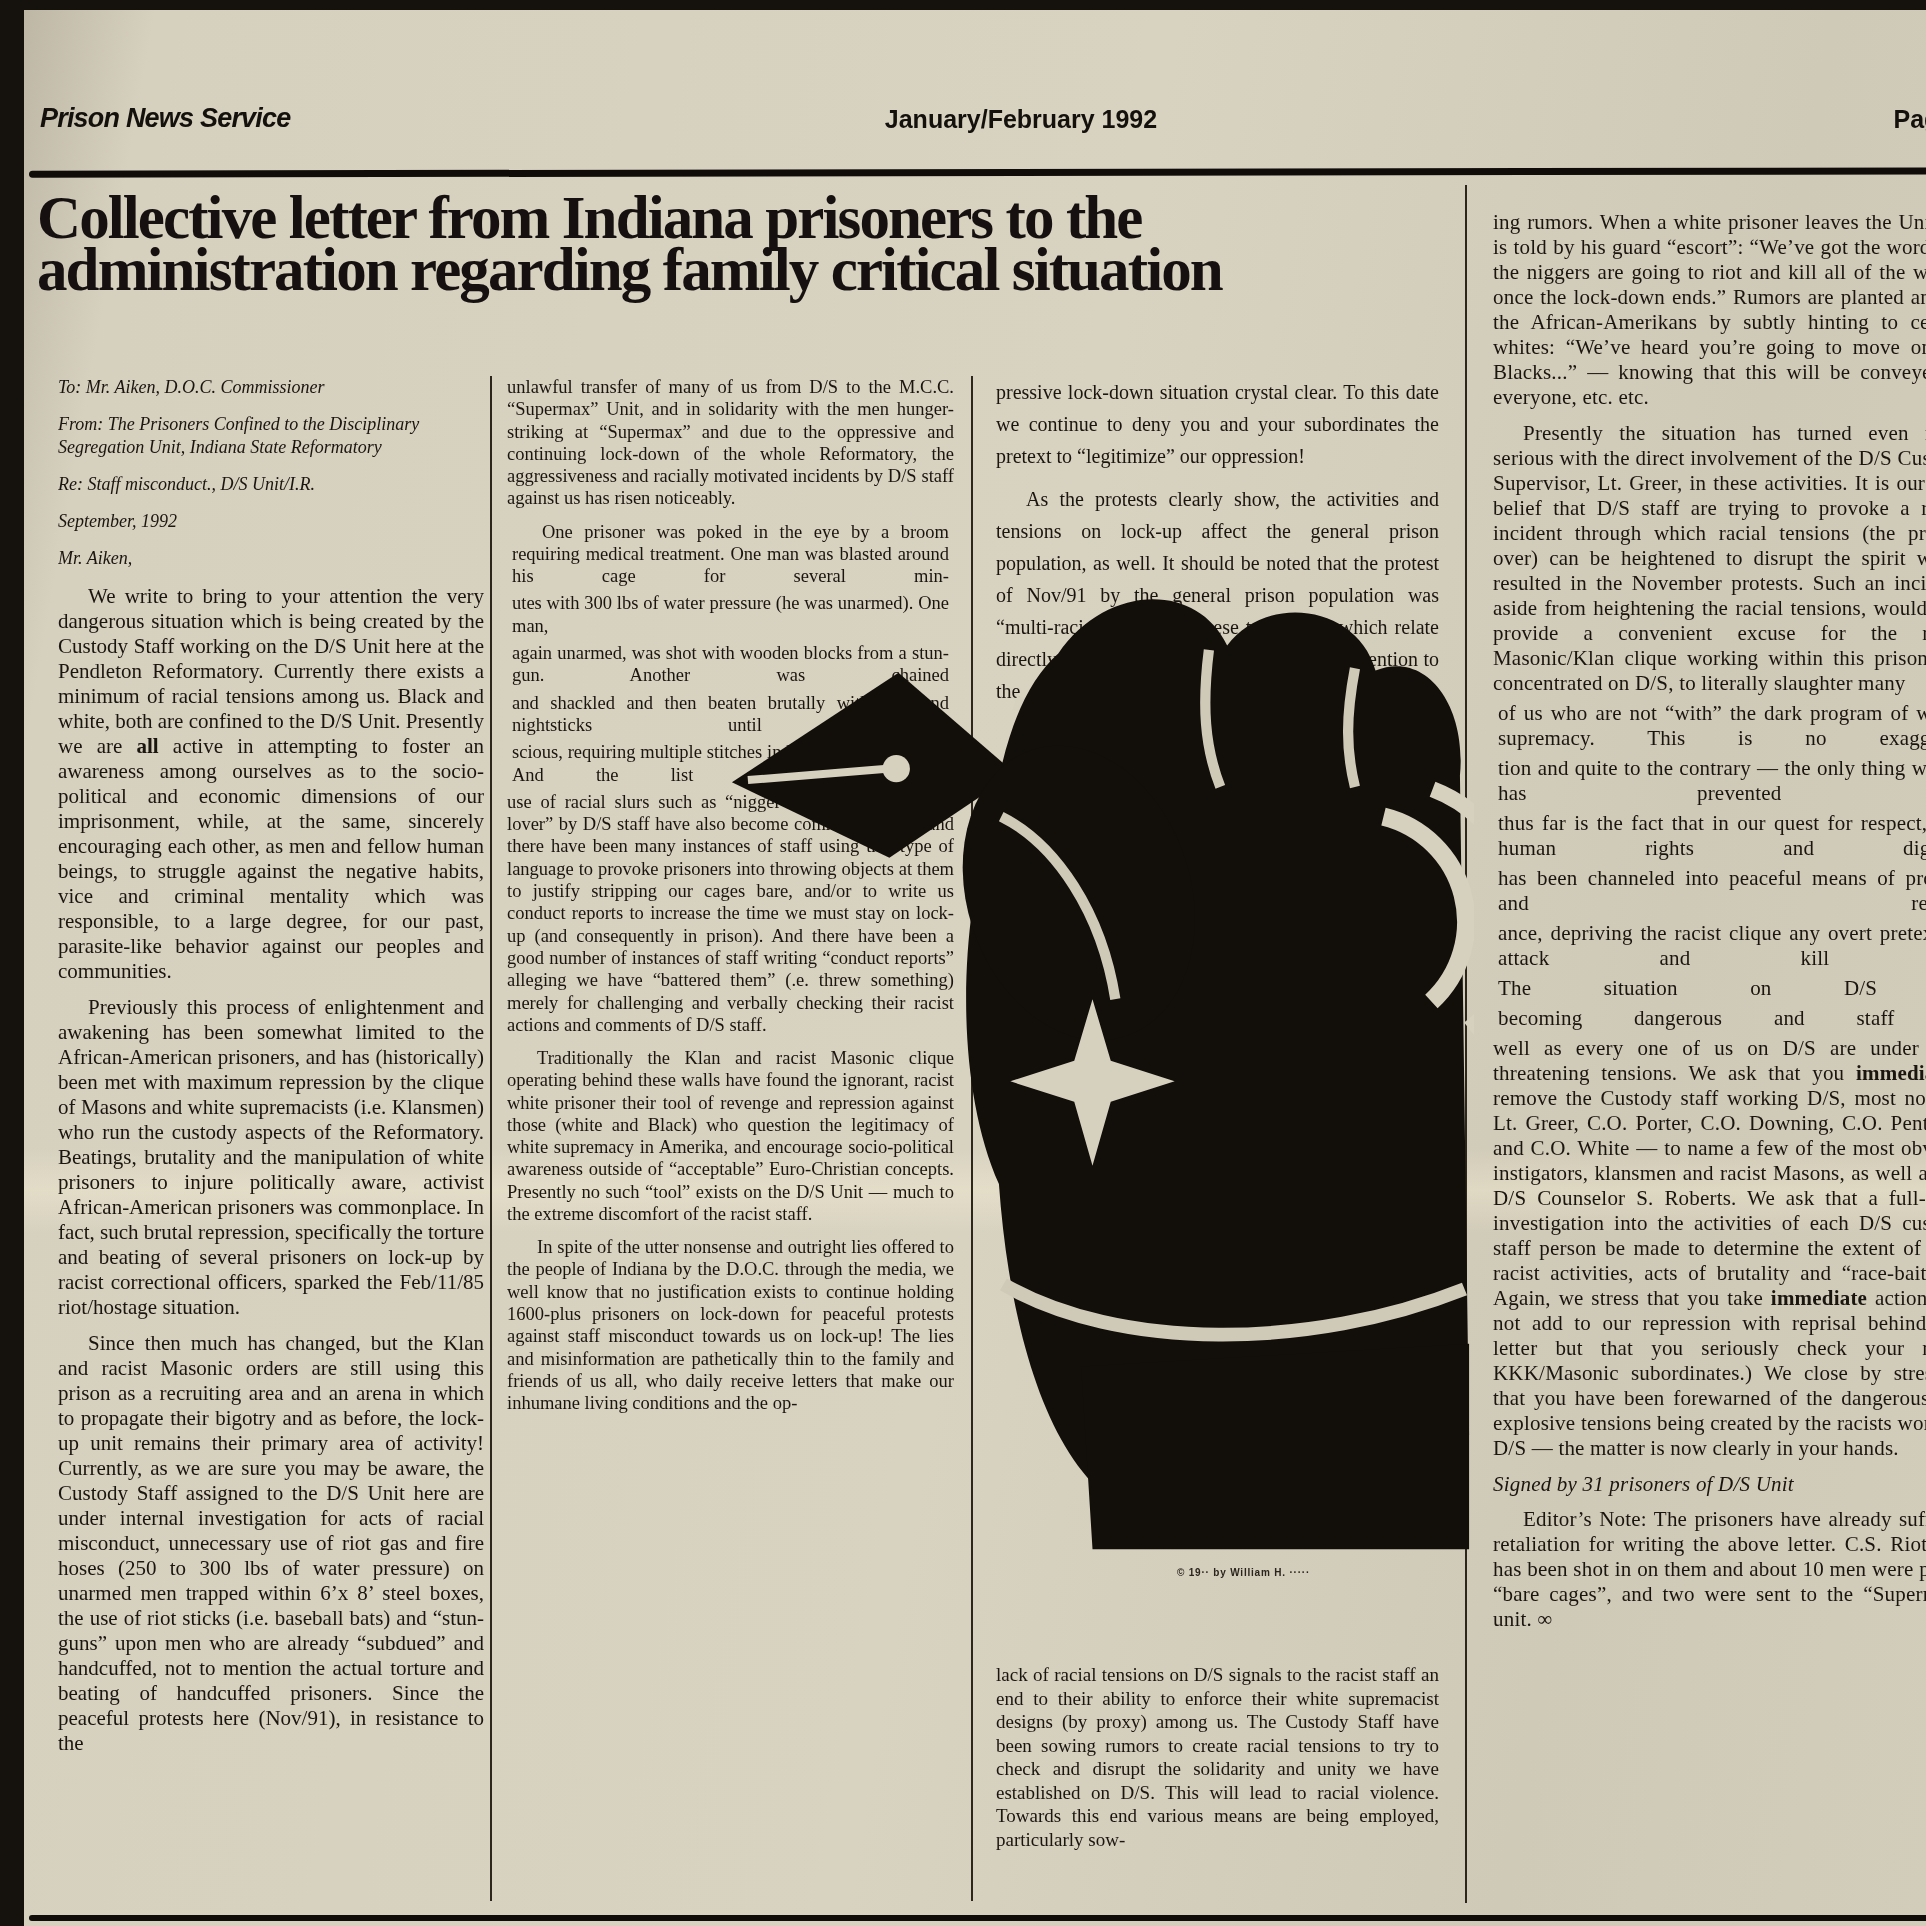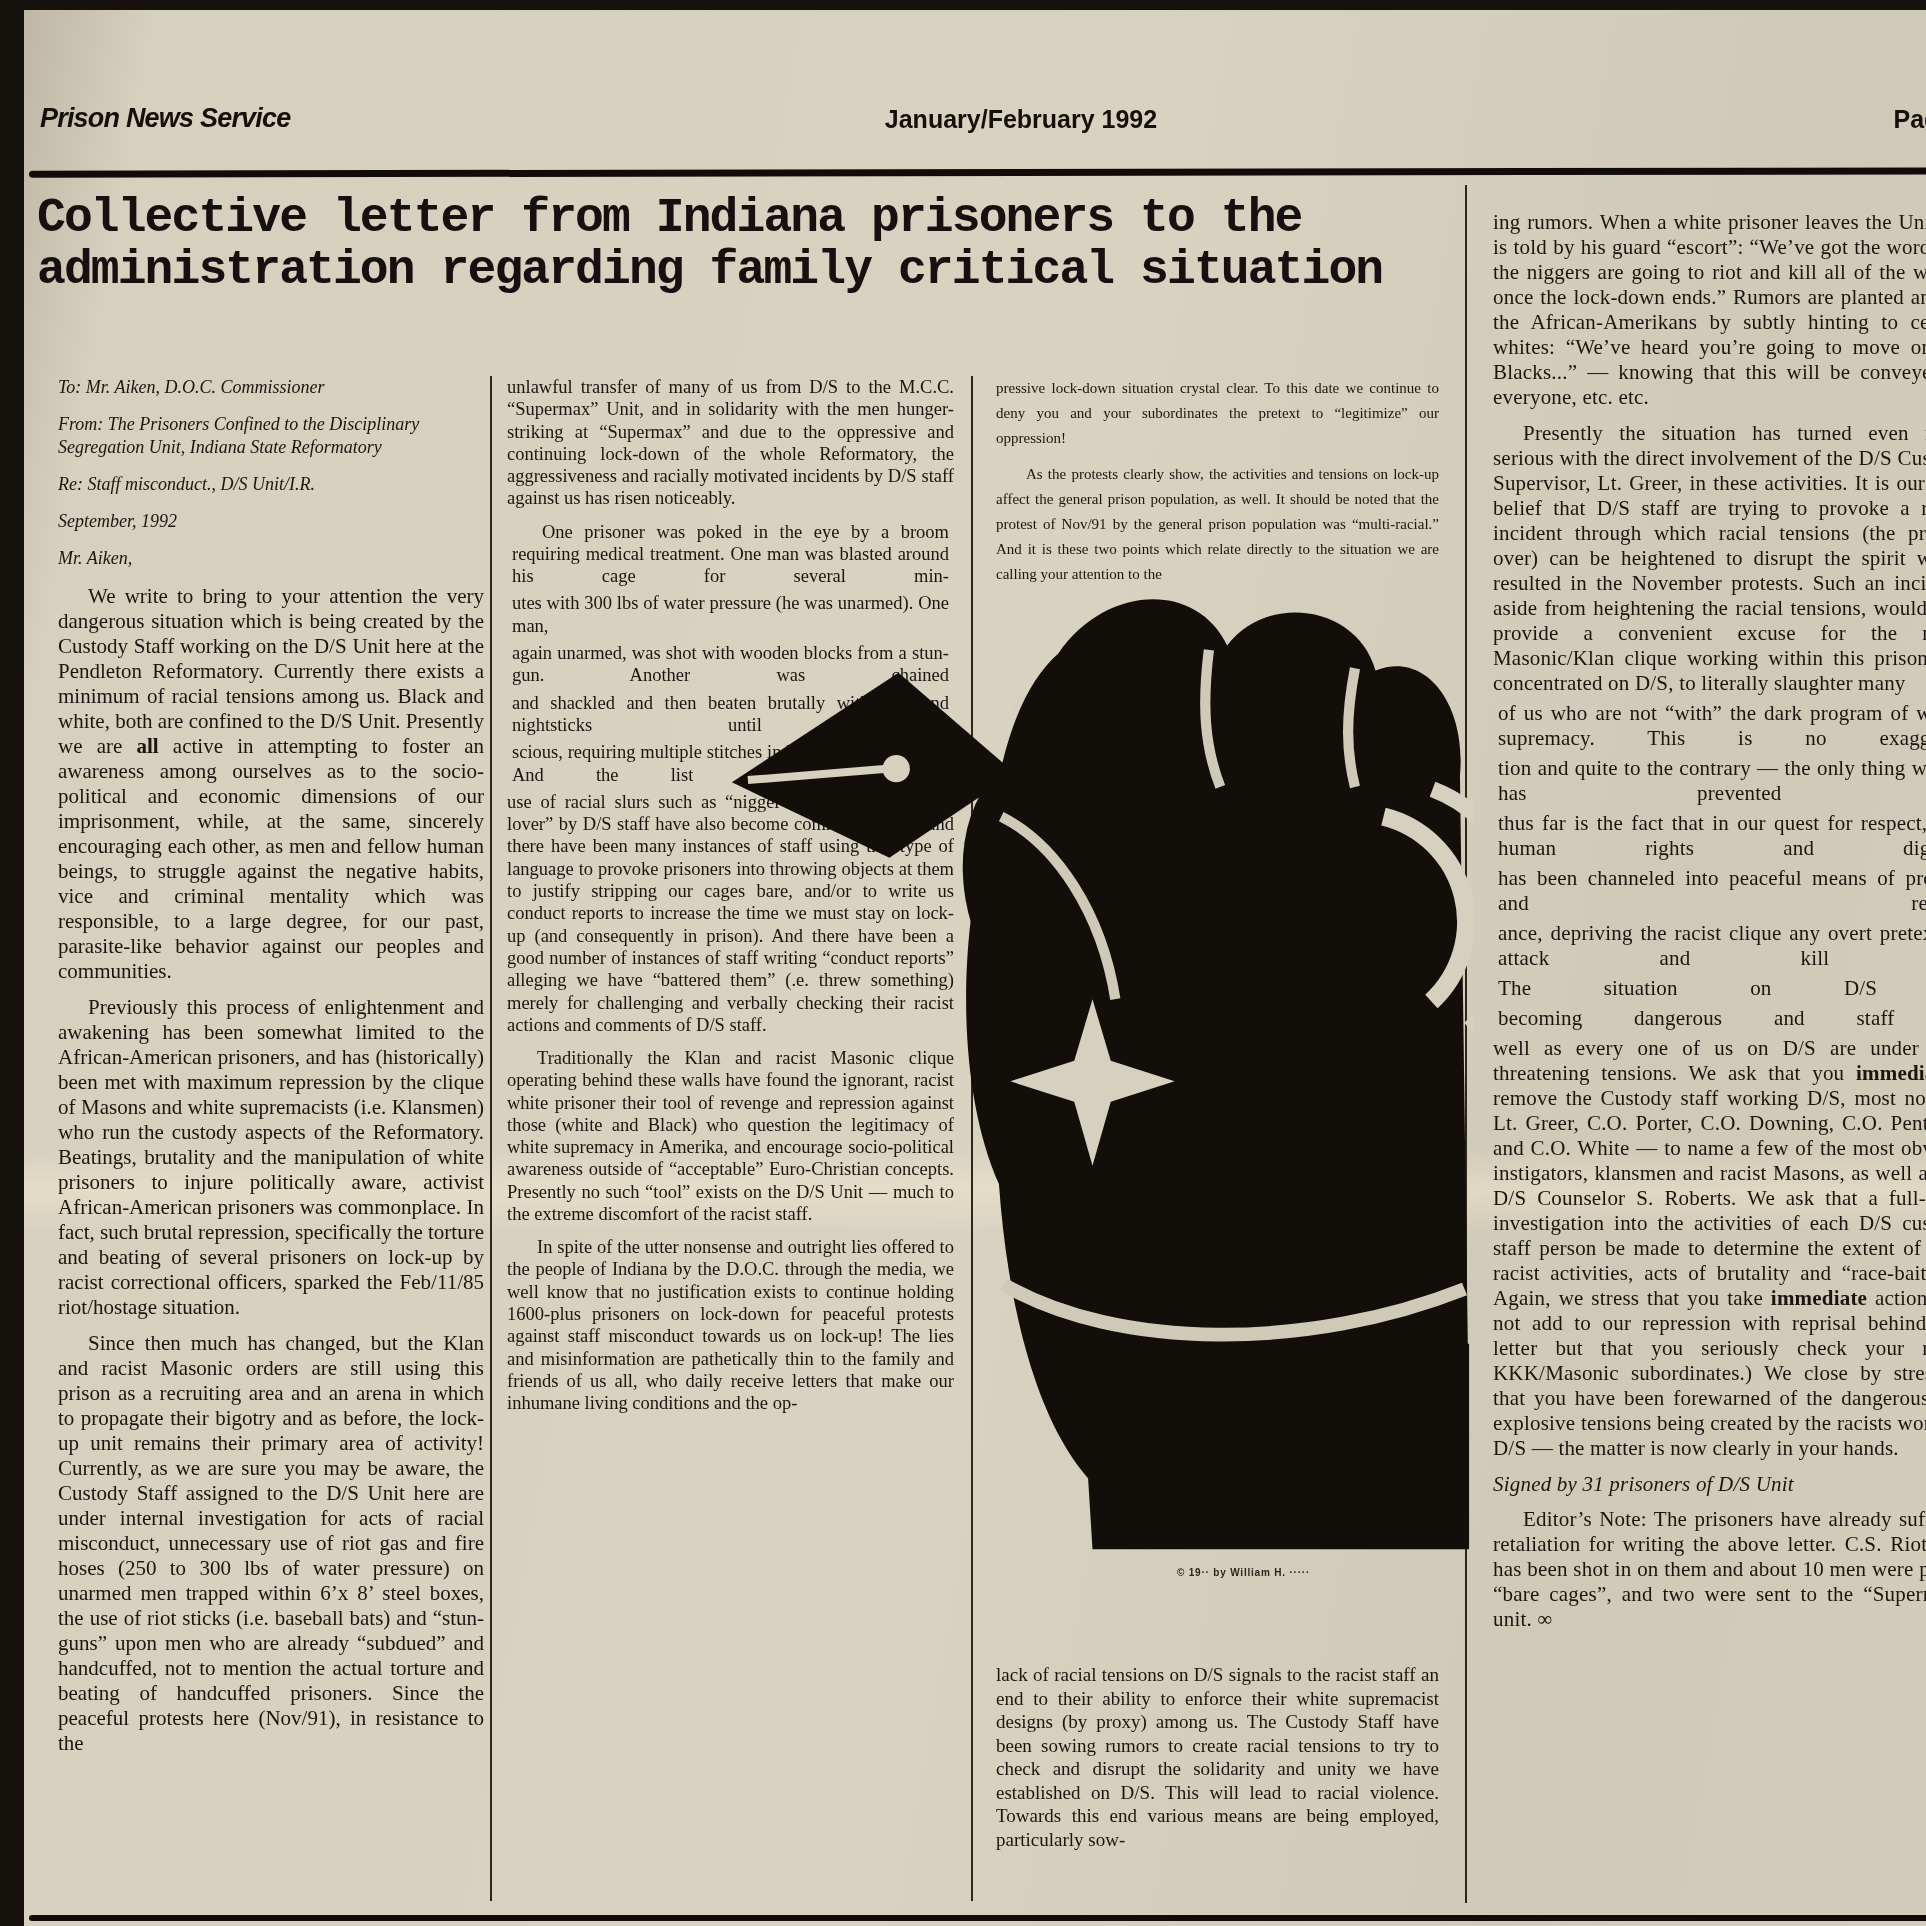--- a/index.html
+++ b/index.html
@@ -16,35 +16,35 @@
   .issue-date{position:absolute;left:732px;top:105px;width:578px;text-align:center;
     font-family:"Liberation Sans",sans-serif;font-weight:bold;font-size:25px;color:#14100c;}
   .page-num{position:absolute;left:1757px;top:105px;width:231px;text-align:right;
     font-family:"Liberation Sans",sans-serif;font-weight:bold;font-size:25px;color:#14100c;}
   .rule{position:absolute;background:#0f0c09;border-radius:3.5px;}
   .rule-top{left:29px;top:169px;width:1961px;height:6.5px;transform:rotate(-.10deg);}
   .rule-mid{left:29px;top:1915px;width:1961px;height:6.2px;}
   .vr{position:absolute;width:1.9px;background:#2c261d;}
   
   .headline{position:absolute;left:37px;top:192px;width:1402px;
-    font-family:Liberation Mono, monospace;font-weight:bold;font-size:48px;line-height:52px;
+    font-family:Liberation Serif, serif;font-weight:bold;font-size:61px;line-height:52px;
     letter-spacing:-1.9px;color:#161110;}
   
   .col{position:absolute;overflow:hidden;text-align:justify;}
   .col p,.col div.seg{margin:0 0 10.8px 0;}
   .ind{text-indent:30px;}
   .noind{text-indent:0;}
   .it{font-style:italic;}
   .b{font-weight:bold;}
   .jl{text-align:justify;text-align-last:justify;margin:5px !important;}
   .lh-head div{font-style:italic;margin:0 0 14px 0;text-align:left;}
   #c1{left:58px;top:376px;width:426px;height:1531px;font-size:21px;line-height:25px;}
   #c1 .lh-head{font-size:18px;line-height:23px;}
   #c2{left:507px;top:376px;width:447px;height:1531px;font-size:18.5px;line-height:22.3px;}
-  #c3t{left:996px;top:376px;width:443px;height:416px;font-size:15px;line-height:25px;}
+  #c3t{left:996px;top:376px;width:443px;height:416px;font-size:20px;line-height:32px;}
   #c3b{left:996px;top:1663px;width:443px;height:241px;font-size:19px;line-height:23.5px;}
   #c4{left:1493px;top:210px;width:476px;height:1695px;font-size:21px;line-height:25px;letter-spacing:0.2px;}
   
   #fist{position:absolute;left:711px;top:545px;width:763px;height:1027px;}
   .fist-cap{position:absolute;left:1177px;top:1567px;font-family:"Liberation Sans",sans-serif;
     font-size:10px;font-weight:bold;color:#2a241c;letter-spacing:0.8px;}
 </style>
 </head>
 <body>
 

